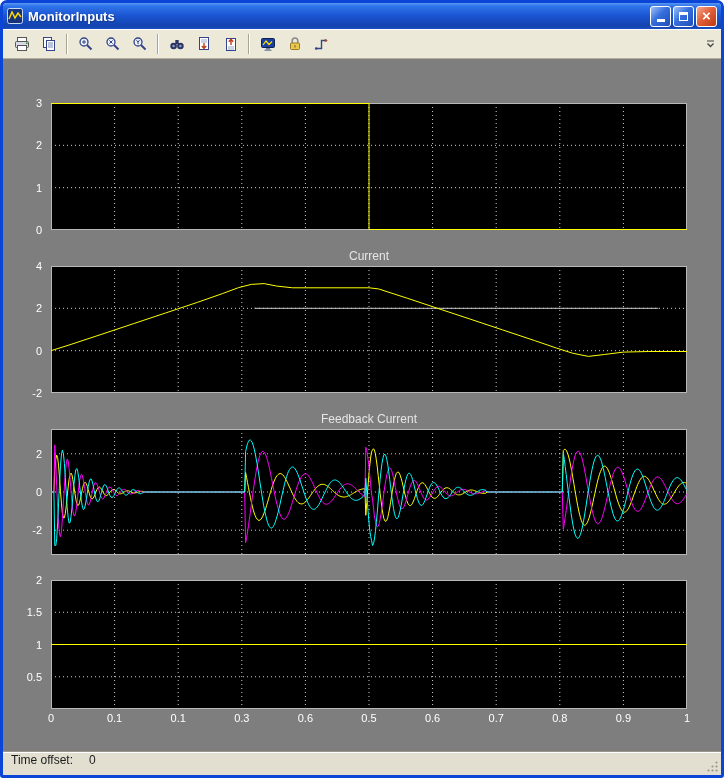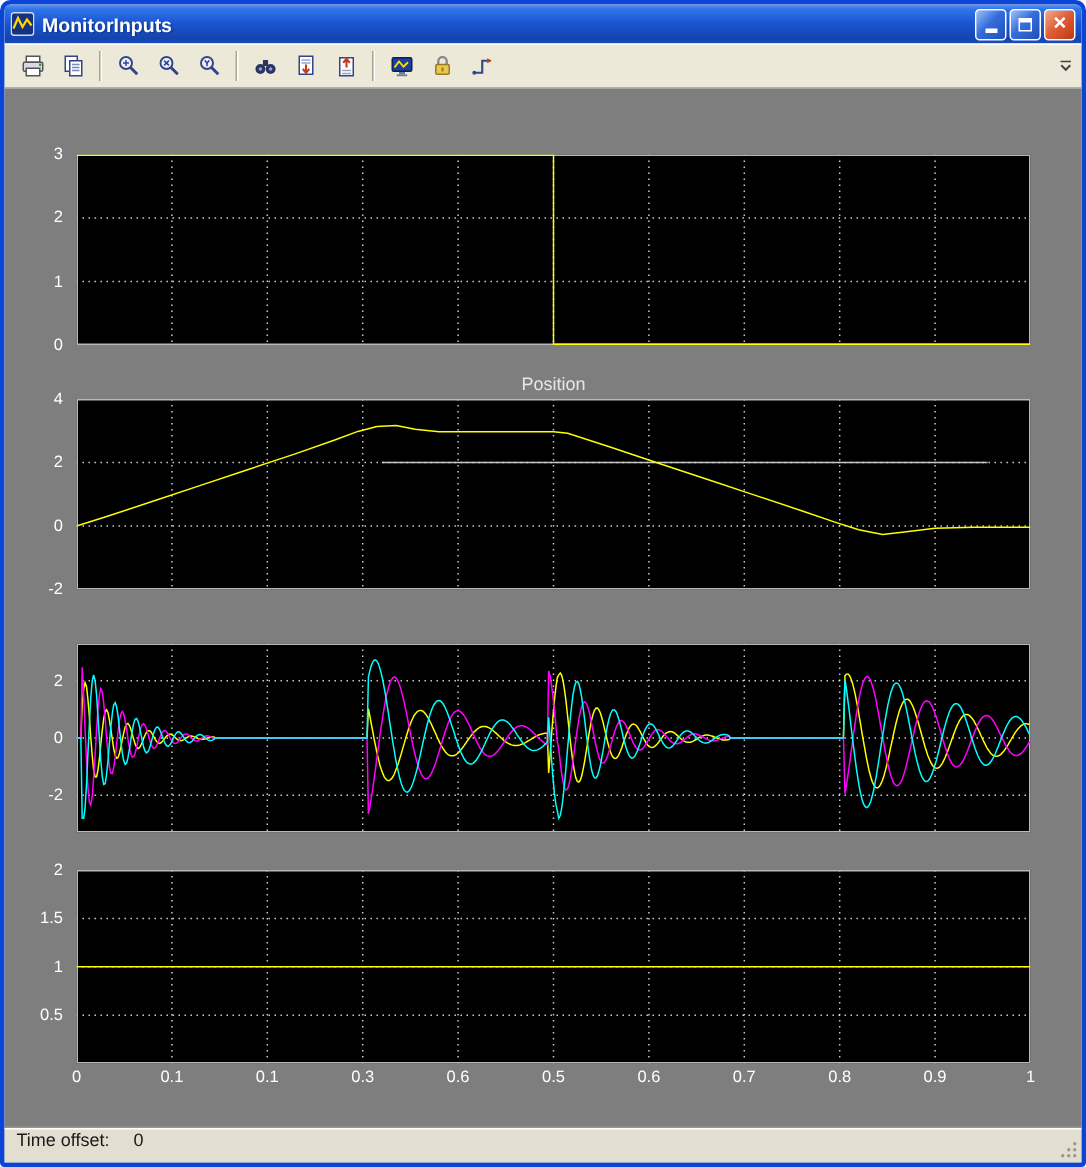--- a/index.html
+++ b/index.html
@@ -193,21 +193,21 @@
           <line x1="381.59999999999997" y1="0" x2="381.59999999999997" y2="127" stroke="#ffffff" stroke-width="1" stroke-dasharray="1 3" opacity="0.8"></line>
           <line x1="445.2" y1="0" x2="445.2" y2="127" stroke="#ffffff" stroke-width="1" stroke-dasharray="1 3" opacity="0.8"></line>
           <line x1="508.8" y1="0" x2="508.8" y2="127" stroke="#ffffff" stroke-width="1" stroke-dasharray="1 3" opacity="0.8"></line>
           <line x1="572.4" y1="0" x2="572.4" y2="127" stroke="#ffffff" stroke-width="1" stroke-dasharray="1 3" opacity="0.8"></line>
           <line x1="0" y1="42.333333333333336" x2="636" y2="42.333333333333336" stroke="#ffffff" stroke-width="1" stroke-dasharray="1 3" opacity="0.8"></line>
           <line x1="0" y1="84.66666666666667" x2="636" y2="84.66666666666667" stroke="#ffffff" stroke-width="1" stroke-dasharray="1 3" opacity="0.8"></line>
           <rect x="0.5" y="0.5" width="635" height="126" fill="none" stroke="#b8b8b8"></rect>
           <polyline points="0.0,0.5 318.0,0.5 318.0,126.5 636.0,126.5" fill="none" stroke="#ffff00" stroke-width="1"></polyline>
         </svg></div>
 
-    <div class="plot-title" style="top:189px">Position</div>
+    <div class="plot-title" style="top:189px">Current</div>
     <div class="ylabels" id="ylab-1" style="top:207px;height:127px">
         <span class="ytick" style="top: -6px;">4</span>
         <span class="ytick" style="top: 36.3333px;">2</span>
         <span class="ytick" style="top: 78.6667px;">0</span>
         <span class="ytick" style="top: 121px;">-2</span>
       </div>
     <div class="axes" id="axes-1" style="top:207px;height:127px"><svg width="636" height="127">
           <rect x="0" y="0" width="636" height="127" fill="#000000"></rect>
           <line x1="63.6" y1="0" x2="63.6" y2="127" stroke="#ffffff" stroke-width="1" stroke-dasharray="1 3" opacity="0.8"></line>
           <line x1="127.2" y1="0" x2="127.2" y2="127" stroke="#ffffff" stroke-width="1" stroke-dasharray="1 3" opacity="0.8"></line>
@@ -218,20 +218,21 @@
           <line x1="445.2" y1="0" x2="445.2" y2="127" stroke="#ffffff" stroke-width="1" stroke-dasharray="1 3" opacity="0.8"></line>
           <line x1="508.8" y1="0" x2="508.8" y2="127" stroke="#ffffff" stroke-width="1" stroke-dasharray="1 3" opacity="0.8"></line>
           <line x1="572.4" y1="0" x2="572.4" y2="127" stroke="#ffffff" stroke-width="1" stroke-dasharray="1 3" opacity="0.8"></line>
           <line x1="0" y1="42.333333333333336" x2="636" y2="42.333333333333336" stroke="#ffffff" stroke-width="1" stroke-dasharray="1 3" opacity="0.8"></line>
           <line x1="0" y1="84.66666666666667" x2="636" y2="84.66666666666667" stroke="#ffffff" stroke-width="1" stroke-dasharray="1 3" opacity="0.8"></line>
           <rect x="0.5" y="0.5" width="635" height="126" fill="none" stroke="#b8b8b8"></rect>
           <polyline points="203.5,42.3 607.4,42.3" fill="none" stroke="#c8c8c8" stroke-width="1"></polyline>
           <polyline points="0.0,84.7 19.1,78.7 50.9,68.2 82.7,57.6 114.5,47.0 146.3,36.4 171.7,27.5 187.6,21.6 200.3,18.4 213.1,17.6 225.8,20.1 241.7,21.8 318.0,21.8 327.5,22.9 356.2,32.2 388.0,42.8 419.8,53.3 451.6,63.9 483.4,74.5 505.6,82.1 521.5,87.2 537.4,90.4 553.3,88.5 572.4,86.1 597.8,85.5 636.0,85.5" fill="none" stroke="#ffff00" stroke-width="1"></polyline>
         </svg></div>
 
+    <div class="plot-title" style="top:352px">Feedback Current</div>
     <div class="ylabels" id="ylab-2" style="top:370px;height:126px">
         <span class="ytick" style="top: 18.8182px;">2</span>
         <span class="ytick" style="top: 57px;">0</span>
         <span class="ytick" style="top: 95.1818px;">-2</span>
       </div>
     <div class="axes" id="axes-2" style="top:370px;height:126px"><svg width="636" height="126">
           <rect x="0" y="0" width="636" height="126" fill="#000000"></rect>
           <line x1="63.6" y1="0" x2="63.6" y2="126" stroke="#ffffff" stroke-width="1" stroke-dasharray="1 3" opacity="0.8"></line>
           <line x1="127.2" y1="0" x2="127.2" y2="126" stroke="#ffffff" stroke-width="1" stroke-dasharray="1 3" opacity="0.8"></line>
           <line x1="190.79999999999998" y1="0" x2="190.79999999999998" y2="126" stroke="#ffffff" stroke-width="1" stroke-dasharray="1 3" opacity="0.8"></line>

